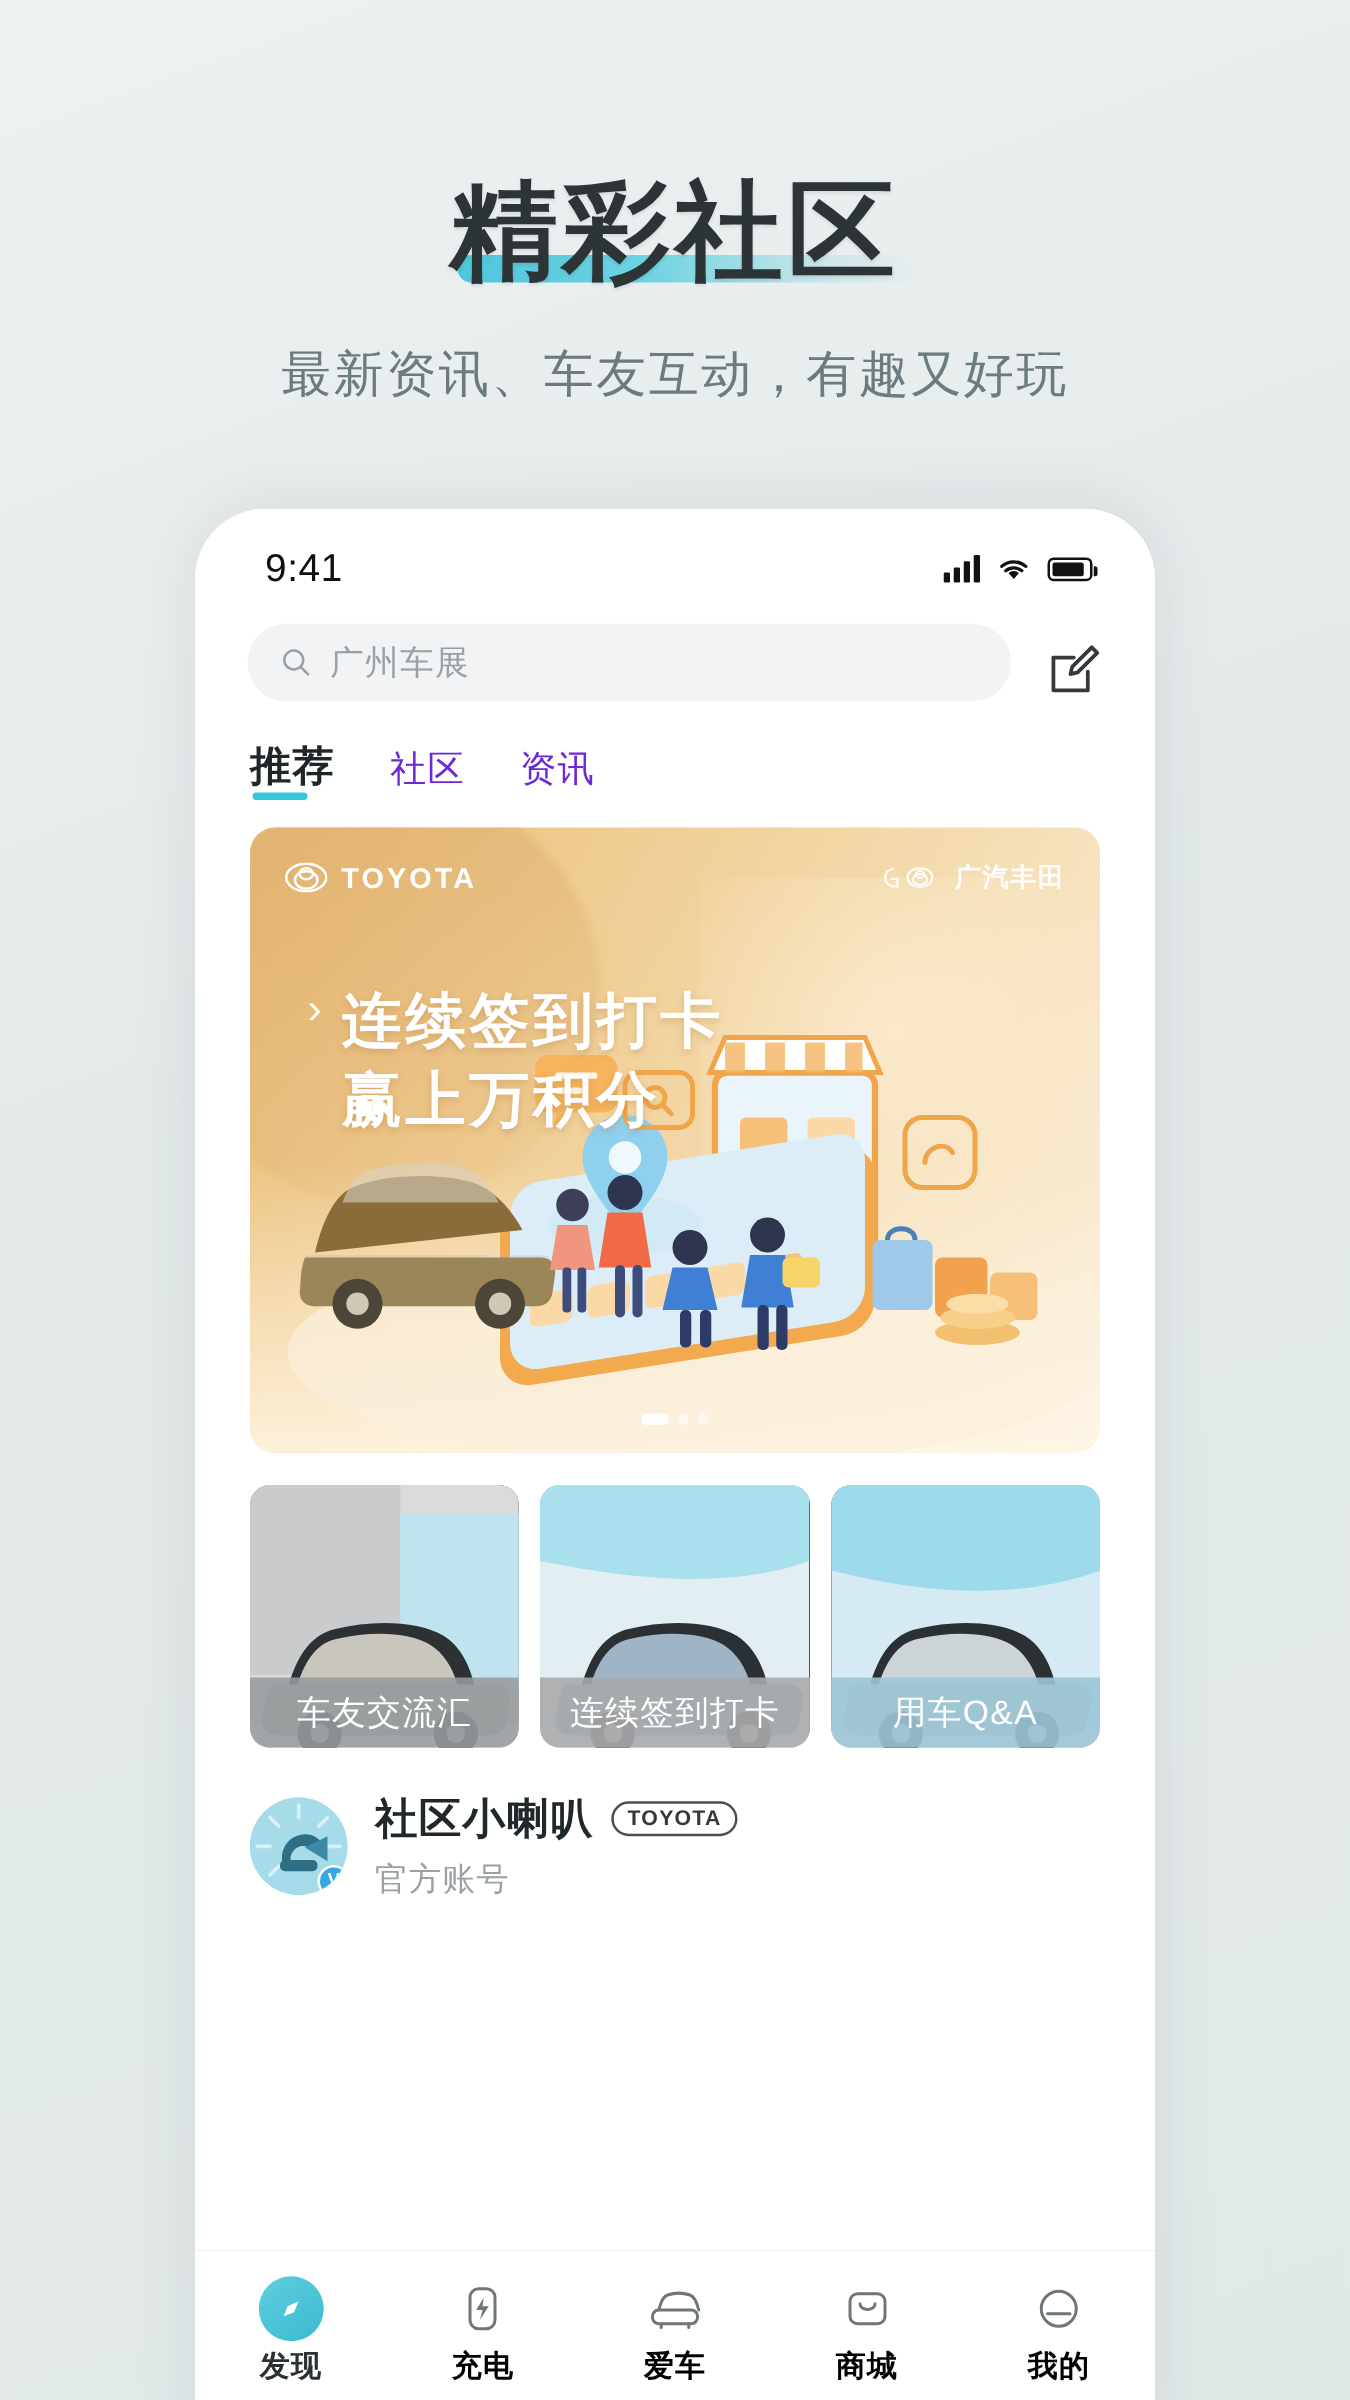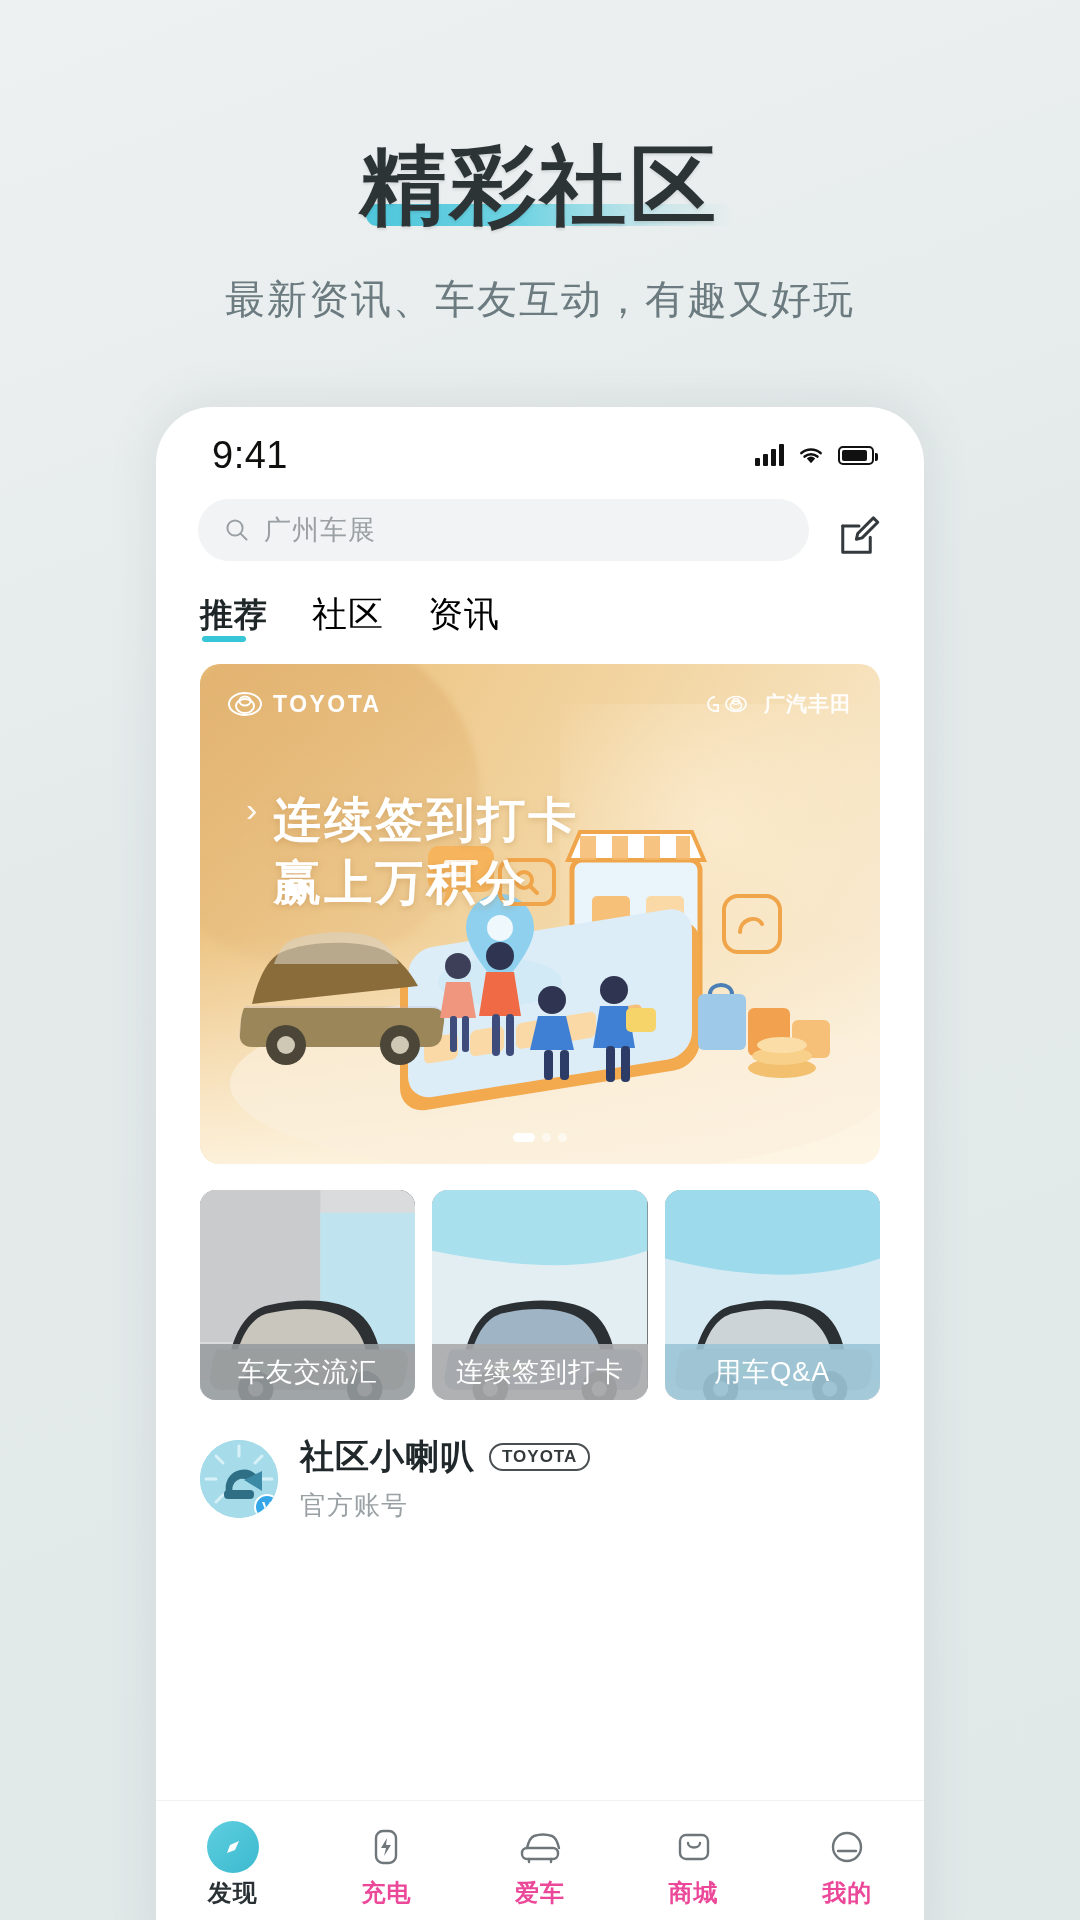--- a/index.html
+++ b/index.html
@@ -33,21 +33,21 @@
     background:#ffffff; border-radius:56px 56px 0 0;
     box-shadow:0 -4px 50px rgba(60,80,90,.10);
     overflow:hidden;
   }
 
   
   .statusbar {
     height:78px; display:flex; align-items:center; justify-content:space-between;
     padding:18px 50px 0 56px;
   }
-  .status-time { font-size:38px; font-weight:500; color:#10100f; letter-spacing:.5px; }
+  .status-time { font-size:31px; font-weight:500; color:#10100f; letter-spacing:.5px; }
   .status-icons { display:flex; align-items:center; gap:13px; }
   .sig { display:flex; align-items:flex-end; gap:3px; height:22px; }
   .sig i { display:block; width:5px; background:#111; border-radius:1px; }
   .sig i:nth-child(1){ height:8px; } .sig i:nth-child(2){ height:12px; }
   .sig i:nth-child(3){ height:17px; } .sig i:nth-child(4){ height:22px; }
   .batt { width:36px; height:19px; border:2px solid #111; border-radius:5px; position:relative; padding:2px; }
   .batt::after{ content:""; position:absolute; right:-6px; top:5px; width:3px; height:8px; background:#111; border-radius:0 2px 2px 0; }
   .batt span { display:block; height:100%; width:88%; background:#111; border-radius:2px; }
 
   
@@ -55,21 +55,21 @@
   .searchbox {
     flex:1; height:62px; border-radius:31px; background:#f2f3f4;
     display:flex; align-items:center; padding:0 26px; gap:14px;
   }
   .search-ph { font-size:27px; color:#9aa0a3; letter-spacing:1px; }
   .compose { width:50px; height:50px; flex:0 0 50px; }
 
   
   .tabs { display:flex; align-items:flex-end; gap:44px; padding:30px 0 0 44px; }
   .tab { position:relative; padding-bottom:4px; }
-  .tab-label { font-size:35px; color:#000000; letter-spacing:1px; }
+  .tab-label { font-size:29px; color:#6d28d9; letter-spacing:1px; }
   .tab.active .tab-label { color:#1f2628; font-weight:bold; font-size:33px; }
   .tab.active::after {
     content:""; position:absolute; left:2px; bottom:0; width:44px; height:6px;
     border-radius:3px; background:#37c6d8;
   }
 
   
   .banner {
     margin:22px 44px 0 44px; height:500px; border-radius:20px; overflow:hidden;
     position:relative;
@@ -126,21 +126,21 @@
   .acc-name { font-size:34px; font-weight:bold; color:#20282b; letter-spacing:1px; }
   .acc-badge { border:2px solid #4a4f52; border-radius:14px; padding:2px 11px;
     font-size:17px; font-weight:bold; color:#33383b; letter-spacing:1px; }
   .acc-sub { font-size:26px; color:#9aa1a4; margin-top:8px; letter-spacing:1px; }
 
   
   .tabbar { position:absolute; left:0; right:0; bottom:0; height:152px; background:#fff;
     border-top:1px solid #f0f1f2; display:flex; align-items:flex-start; padding-top:20px; }
   .navitem { flex:1; display:flex; flex-direction:column; align-items:center; gap:4px;font-weight:bold; }
   .navicon { width:52px; height:52px; display:flex; align-items:center; justify-content:center; }
-  .navlabel { font-size:24px; color:#ec4899; letter-spacing:1px; }
+  .navlabel { font-size:24px; color:#000000; letter-spacing:1px; }
   .navitem.active .navlabel { color:#2a3134; }
   .nav-pill { width:52px; height:52px; border-radius:50%;
     background:linear-gradient(140deg,#5fcfe0,#3bb9cf);
     display:flex; align-items:center; justify-content:center; }
 </style>
 </head>
 <body>
 
 <div class="promo">
   <div class="promo-title-wrap">

